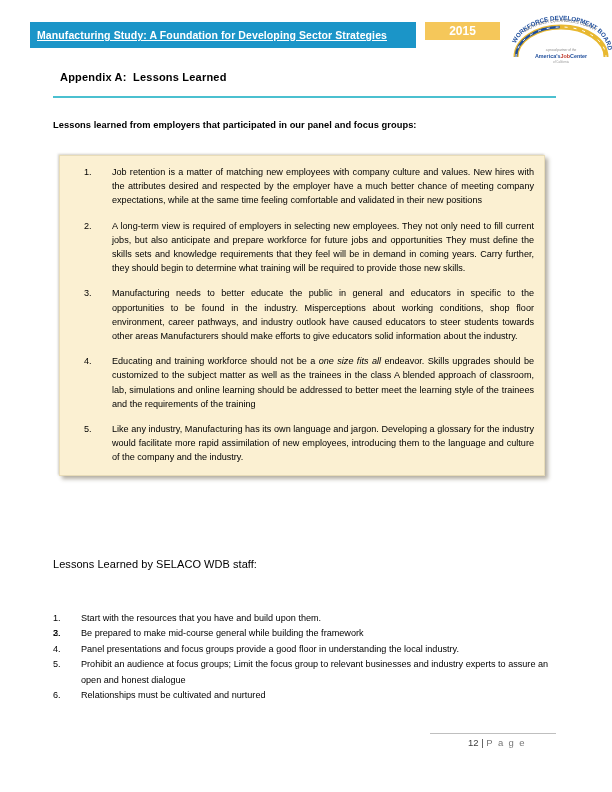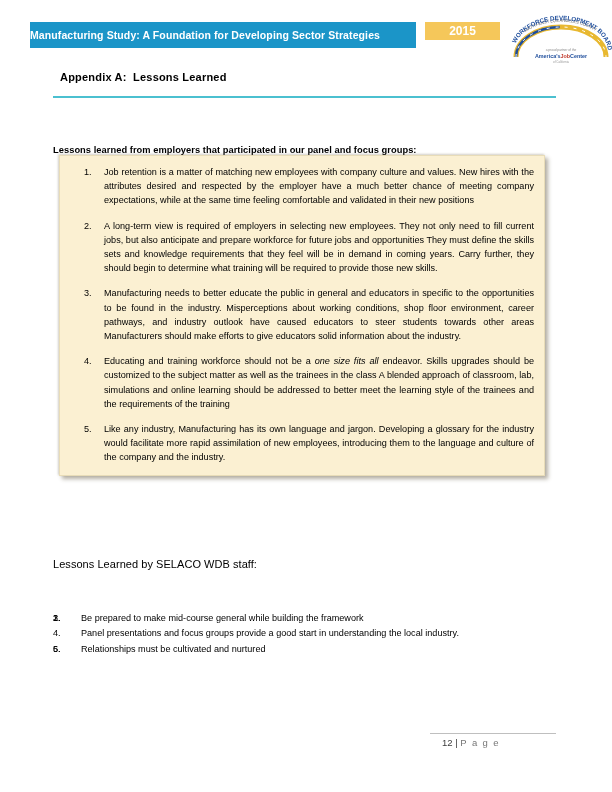--- a/index.html
+++ b/index.html
@@ -30,22 +30,23 @@
     top: 3px;
     width: 386px;
     height: 26px;
     background: #1b95c8;
     color: #ffffff;
     font-size: 10.5px;
     font-weight: bold;
     letter-spacing: 0.1px;
     display: flex;
     align-items: center;
-    padding-left: 0;
+    padding-left: 7px;
     box-sizing: border-box;
+    text-decoration: underline;
   }
   .banner-year {
     position: absolute;
     left: 395px;
     top: 3px;
     width: 75px;
     height: 18px;
     background: #f5c75a;
     color: #ffffff;
     font-size: 12px;
@@ -84,21 +85,20 @@
   }
 
   
   .lead-in {
     position: absolute;
     left: 53px;
     top: 120px;
     font-size: 9.3px;
     font-weight: bold;
     letter-spacing: 0.05px;
-    margin-top: 25px;
   }
 
   
   .callout {
     position: absolute;
     left: 59px;
     top: 155px;
     width: 486px;
     background: #fbf0d2;
     border: 1px solid #e8dcb8;
@@ -124,21 +124,21 @@
   }
   .callout li:last-child { margin-bottom: 0; }
   .callout li .marker {
     position: absolute;
     left: 18px;
     top: 0;
     width: 14px;
     font-size: 9.1px;
     line-height: 14.2px;
   }
-  .callout li .body { display: block; }
+  .callout li .body { display: block; margin-left: 8px; }
   .callout li .body i { font-style: italic; }
 
   
   .staff-heading {
     position: absolute;
     left: 53px;
     top: 558px;
     font-size: 11px;
     font-weight: normal;
     letter-spacing: 0.05px;
@@ -169,21 +169,21 @@
   .footer-rule {
     position: absolute;
     left: 430px;
     top: 733px;
     width: 126px;
     height: 1px;
     background: #bfbfbf;
   }
   .footer-text {
     position: absolute;
-    left: 408px;
+    left: 434px;
     top: 737px;
     width: 126px;
     text-align: center;
     font-size: 9.5px;
     color: #3b3b3b;
   }
   .footer-text .pg {
     color: #777777;
     letter-spacing: 1.4px;
   }
@@ -244,24 +244,24 @@
       </li>
       <li>
         <span class="marker">5.</span>
         <span class="body"><span>Like any industry, Manufacturing has its own language and jargon. Developing a glossary for the industry would facilitate more rapid assimilation of new employees, introducing them to the language and culture of the company and the industry.</span></span>
       </li>
     </ol>
 </div>
 
 <div class="staff-heading">Lessons Learned by SELACO WDB staff:</div>
 <ol class="staff-list" id="staff-list">
-    <li><span class="marker">1.</span></li>
+    <li><span class="marker">1.</span><span>Start with the resources that you have and build upon them.</span></li>
     <li><span class="marker">2.</span></li>
     <li><span class="marker">3.</span><span>Be prepared to make mid-course general while building the framework</span></li>
-    <li><span class="marker">4.</span><span>Panel presentations and focus groups provide a good start in understanding the local industry.</span></li>
-    <li><span class="marker">5.</span></li>
+    <li><span class="marker">4.</span><span>Panel presentations and focus groups provide a good floor in understanding the local industry.</span></li>
+    <li><span class="marker">5.</span><span>Prohibit an audience at focus groups; Limit the focus group to relevant businesses and industry experts to assure an open and honest dialogue</span></li>
     <li><span class="marker">6.</span><span>Relationships must be cultivated and nurtured</span></li>
   </ol>
 
 <div class="footer-rule"></div>
 <div class="footer-text">
   <span>12</span><span> | </span><span class="pg">P a g e</span>
 </div>
 
 </body></html>

